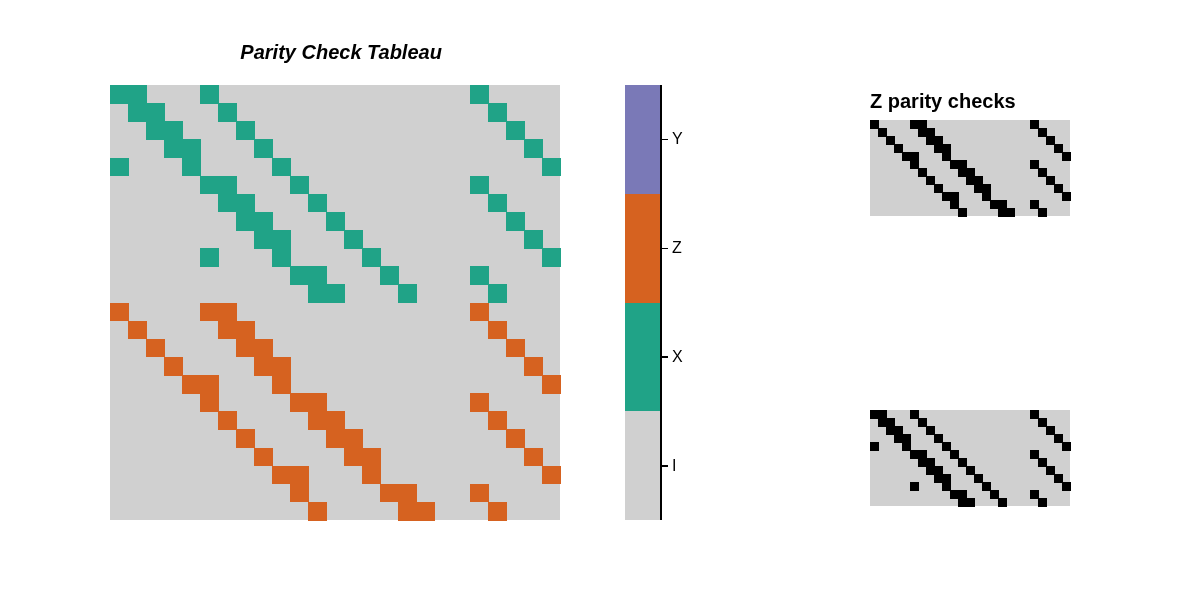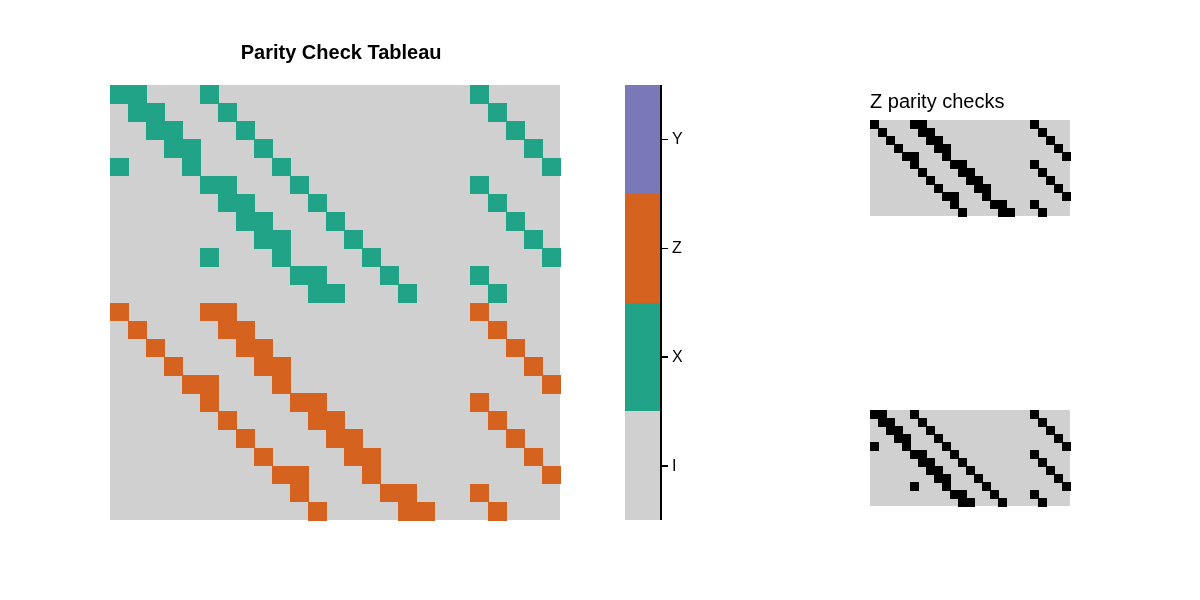--- a/index.html
+++ b/index.html
@@ -19,21 +19,21 @@
   .title {
     position: absolute;
     text-align: center;
     font-weight: 700;
     font-size: 20px;
     line-height: 1.25;
     white-space: pre;
   }
   .right-title {
     position: absolute;
-    font-weight: 400;
+    font-weight: 700;
     font-size: 20px;
   }
   .matrix {
     position: absolute;
     
     box-sizing: content-box;
   }
   .matrix .cell {
     position: absolute;
     top: 0;
@@ -60,21 +60,21 @@
     position: absolute;
     font-size: 16px;
     line-height: 16px;
   }
 </style>
 </head>
 <body>
 
 <div class="stage">
 
-  <div class="title" style="left:100px; top:15px; width:460px;">
+  <div class="title" style="left:100px; top:15px; width:460px;font-style:italic;">
     <span>Parity Check Tableau</span><br>
     <span>(a.k.a. Stabilizer Generators)</span>
   </div>
 
   <div id="main-matrix" class="matrix" style="left: 110px; top: 85px; width: 450px; height: 435px; background: rgb(208, 208, 208);">
       <div class="cell" style="left: 0px; top: 0px; width: 18.5px; height: 18.625px; background: rgb(32, 163, 135);"></div>
       <div class="cell" style="left: 18px; top: 0px; width: 18.5px; height: 18.625px; background: rgb(32, 163, 135);"></div>
       <div class="cell" style="left: 90px; top: 0px; width: 18.5px; height: 18.625px; background: rgb(32, 163, 135);"></div>
       <div class="cell" style="left: 360px; top: 0px; width: 18.5px; height: 18.625px; background: rgb(32, 163, 135);"></div>
       <div class="cell" style="left: 18px; top: 18.125px; width: 18.5px; height: 18.625px; background: rgb(32, 163, 135);"></div>

